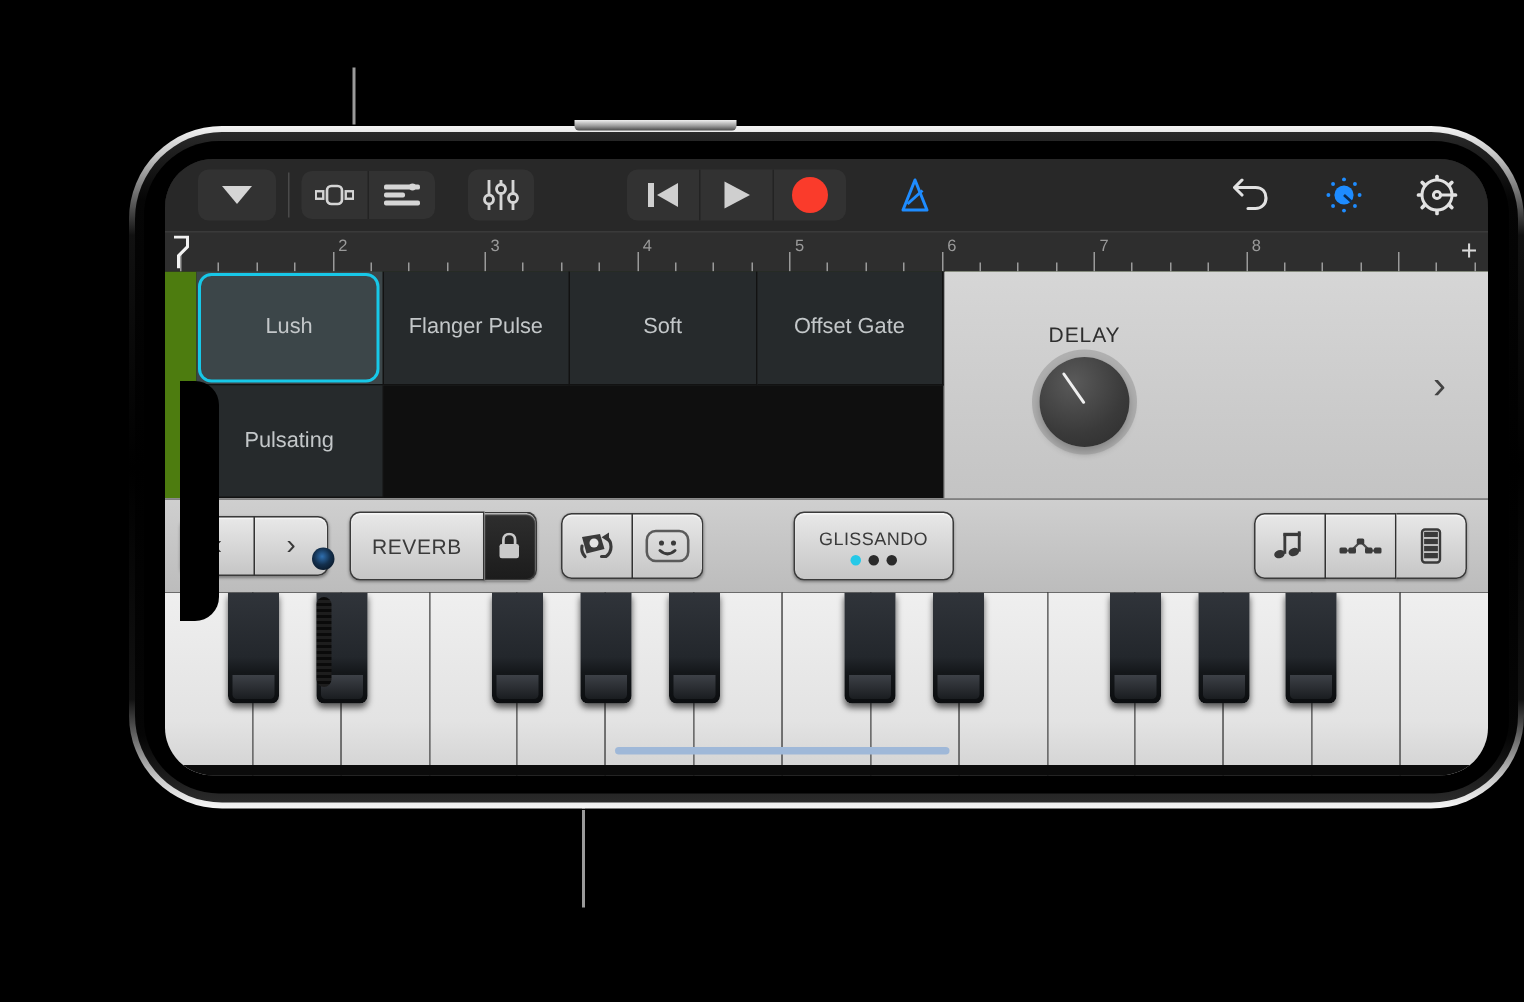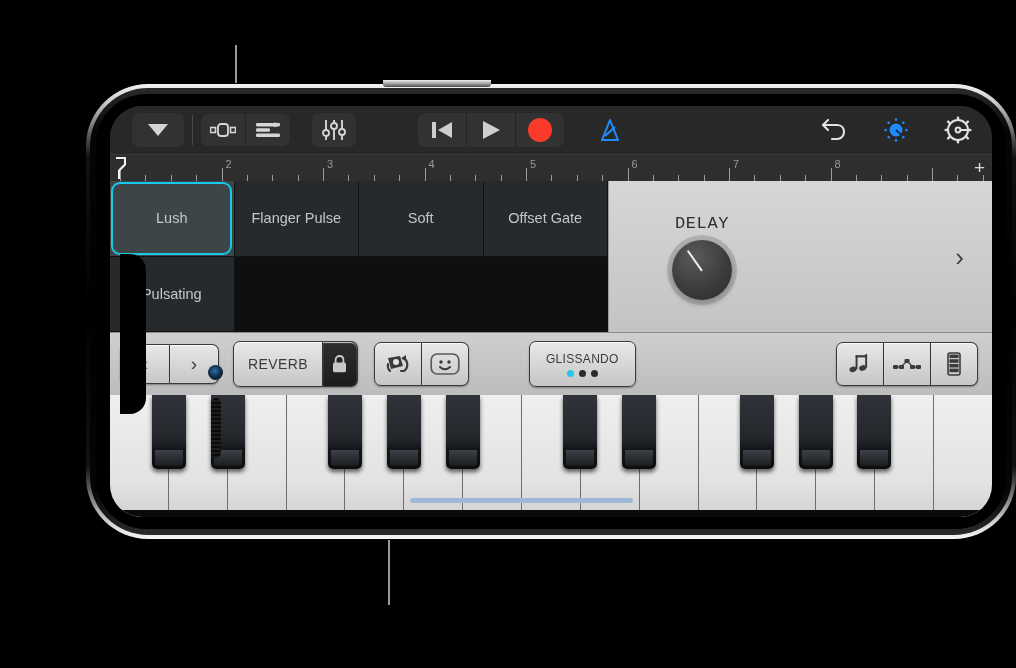--- a/index.html
+++ b/index.html
@@ -54,36 +54,36 @@
   .transport > div + div{border-left:1px solid #232323;}
 
   
   .ruler{height:26px;background:#2e2e2e;position:relative;flex:0 0 auto;border-top:1px solid #3a3a3a;overflow:hidden;}
   .ruler .tick{position:absolute;bottom:0;width:1px;background:#9a9a9a;}
   .ruler .num{position:absolute;top:3px;font-size:11px;color:#9a9a9a;font-family:"Liberation Sans",sans-serif;}
   .ruler .plus{position:absolute;right:7px;top:4px;color:#d8d8d8;font-size:19px;line-height:17px;cursor:pointer;}
   .playhead{position:absolute;left:6px;top:2px;width:11px;height:22px;z-index:3;}
 
   
-  .gbody{flex:1 1 auto;display:flex;min-height:0;background:#4d7c0f;}
+  .gbody{flex:1 1 auto;display:flex;min-height:0;background:#4d7c0f;padding-left:21px;}
 
   
   .presets{width:498px;display:grid;grid-template-columns:repeat(4,1fr);grid-template-rows:1fr 1fr;
     background:#0f0f0f;border-right:1px solid #9b9b9b;}
   .preset{display:flex;align-items:center;justify-content:center;background:#262a2c;
     border-right:1px solid #121212;border-bottom:1px solid #121212;color:#c3c7c9;font-size:14.5px;cursor:pointer;
     position:relative;}
   .preset.sel{background:#3c4649;}
   .preset.sel::after{content:"";position:absolute;left:1px;top:1px;right:2px;bottom:1px;
     border:2px solid #17c8e8;border-radius:9px;pointer-events:none;}
 
   
   .knobs{flex:1 1 auto;background:linear-gradient(180deg,#d6d6d6,#c4c4c4);position:relative;display:flex;align-items:center;}
   .knob-wrap{width:110px;text-align:center;}
-  .knob-label{font-size:17px;letter-spacing:.6px;color:#2e2e2e;margin-bottom:7px;font-family:Liberation Mono, monospace;}
+  .knob-label{font-size:14px;letter-spacing:.6px;color:#2e2e2e;margin-bottom:7px;font-family:Liberation Sans, sans-serif;}
   .knob{width:60px;height:60px;border-radius:50%;margin:0 auto;position:relative;
     background:radial-gradient(circle at 38% 28%,#5a5a5a,#3a3a3a 60%,#2c2c2c 100%);
     box-shadow:0 0 0 5px rgba(150,150,150,.55),0 3px 6px rgba(0,0,0,.45);cursor:pointer;}
   .knob .pointer{position:absolute;left:50%;top:50%;width:25px;height:2px;background:#efefef;
     transform-origin:0 50%;border-radius:1px;}
   .chev-right{position:absolute;right:28px;top:50%;transform:translateY(-50%);
     font-size:26px;color:#444;cursor:pointer;font-weight:300;}
 
   
   .ctrlbar{height:62px;flex:0 0 auto;background:linear-gradient(180deg,#cfcfcf,#bcbcbc);

